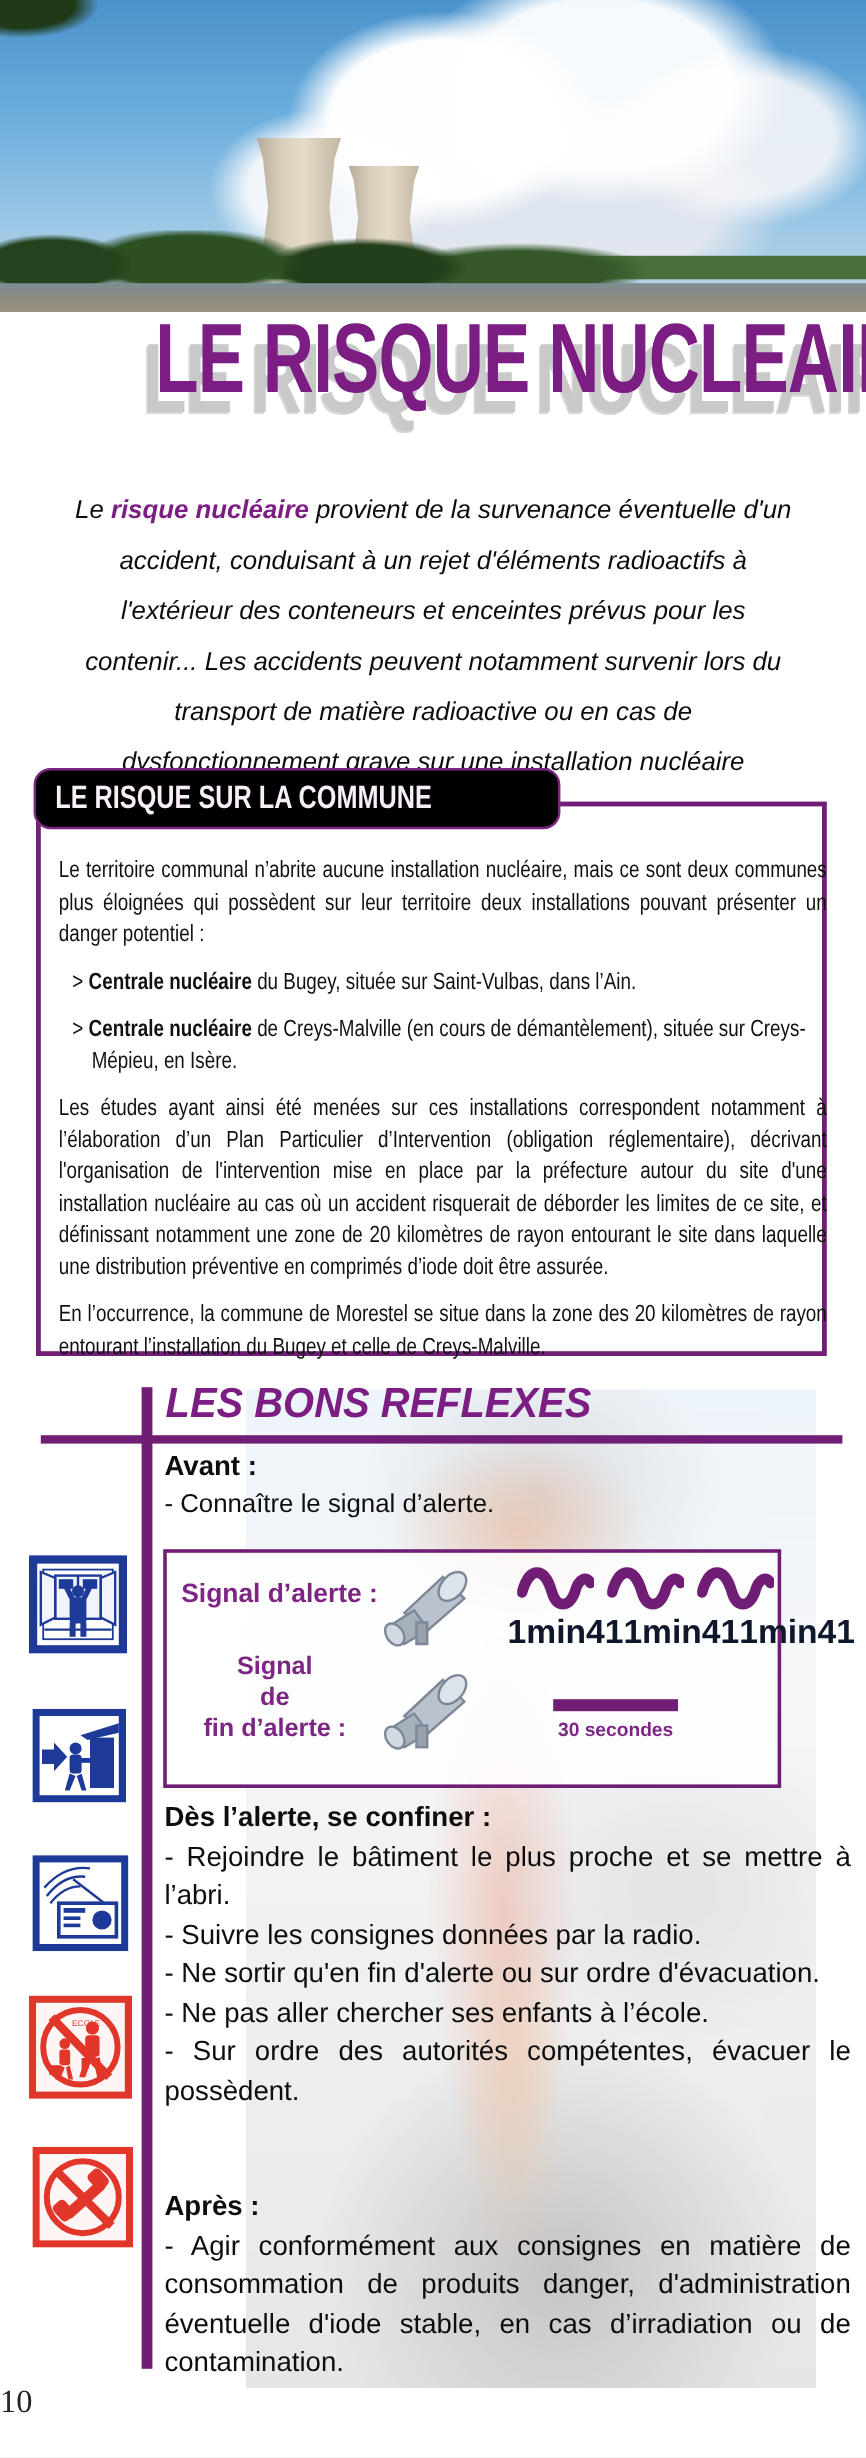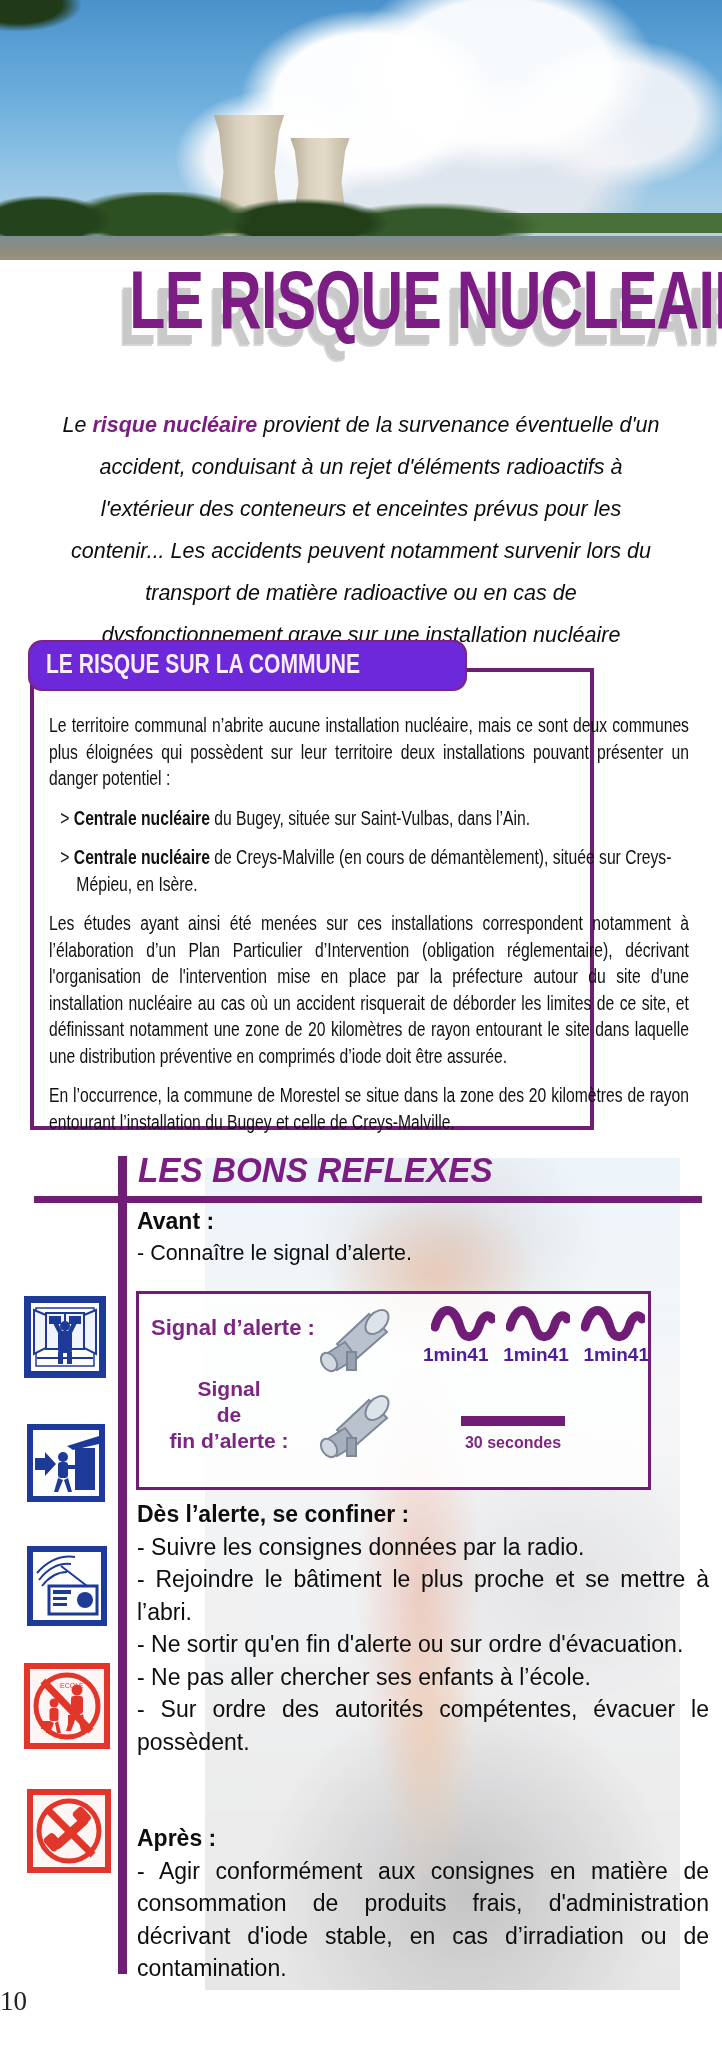--- a/index.html
+++ b/index.html
@@ -37,25 +37,25 @@
   .pageTitle .inner{display:inline-block;transform:scaleX(.72);transform-origin:50% 0;
     font-size:82px;line-height:96px;font-weight:bold;letter-spacing:-1px;color:#7b1d82;
     white-space:nowrap;text-shadow:-14px 16px 0 #c9c9c9,-16px 18px 0 #d6d6d6;}
 
   
   .intro{position:absolute;left:62px;top:382px;width:598px;text-align:center;
          font-style:italic;font-size:21.5px;line-height:42px;color:#0d0d0d;}
   .intro b{color:#7b1d82;}
 
   
-  .communeTab{position:absolute;left:30px;top:642px;z-index:3;background:#6d28d9;
+  .communeTab{position:absolute;left:30px;top:642px;z-index:3;background:#000000;
       border-radius:12px;padding:7px 16px 9px 16px;box-shadow:0 0 0 2px #7d2583;text-align:right;}
   .communeTab .inner{display:inline-block;transform:scaleX(.78);transform-origin:0 50%;
       color:#f8eef8;font-size:27px;font-weight:bold;white-space:nowrap;letter-spacing:0;}
-  .communeBox{position:absolute;left:30px;top:668px;width:564px;height:462px;
+  .communeBox{position:absolute;left:30px;top:668px;width:659px;height:462px;
       border:4px solid #701d75;background:#ffffff;z-index:2;box-sizing:border-box;}
   .communeContent{position:absolute;left:15px;top:40px;width:795px;transform:scaleX(.805);
       transform-origin:0 0;font-size:19.5px;line-height:26.5px;text-align:justify;color:#111;}
   .communeContent p{margin:0 0 13px 0;}
   .bullets{margin:0 0 13px 14px;}
   .bullet{margin:0 0 9px 0;padding-left:20px;text-indent:-20px;text-align:left;}
 
   
   .explosionBg{position:absolute;left:205px;top:1158px;width:475px;height:832px;z-index:0;
     background:
@@ -78,21 +78,21 @@
 
   .signalBox{position:absolute;left:136px;top:1291px;width:515px;height:199px;z-index:2;
       border:3px solid #701d75;background:rgba(255,255,255,.82);box-sizing:border-box;padding-left:44px;}
   .sigLabel{position:absolute;left:12px;top:21px;font-size:22px;font-weight:bold;color:#7d2583;white-space:nowrap;}
   .sigEndLabel{position:absolute;left:10px;top:82px;width:160px;text-align:center;
       font-size:21px;font-weight:bold;color:#7d2583;line-height:26px;}
   .siren1{position:absolute;left:168px;top:6px;}
   .siren2{position:absolute;left:168px;top:92px;}
   .waves{position:absolute;left:292px;top:8px;width:214px;display:flex;justify-content:space-between;}
   .durations{position:absolute;left:284px;top:50px;width:226px;display:flex;justify-content:space-between;
-      font-size:19px;font-weight:bold;color:#4c1d95;}
+      font-size:28px;font-weight:bold;color:#0f172a;}
   .endBar{position:absolute;left:322px;top:122px;width:104px;height:10px;background:#701d75;}
   .endDuration{position:absolute;left:286px;top:140px;width:176px;text-align:center;
       font-size:16px;font-weight:bold;color:#7d2583;}
 
   .confinerBlock{position:absolute;left:137px;top:1498px;width:572px;z-index:2;}
   .confinerBlock .boldLabel{margin:0;}
   .jlist p{font-size:23px;line-height:32.5px;margin:0;text-align:justify;color:#0d0d0d;}
   .apresBlock{position:absolute;left:137px;top:1822px;width:572px;z-index:2;}
 
   
@@ -197,30 +197,30 @@
         </g>
       </svg>
     </span>
 
     <div class="endBar"></div>
     <div class="endDuration">30 secondes</div>
   </div>
 
   <div class="confinerBlock jlist">
     <p class="boldLabel">Dès l’alerte, se confiner :</p>
+    <p>- Rejoindre le bâtiment le plus proche et se mettre à l’abri.</p>
     <p>- Suivre les consignes données par la radio.</p>
-    <p>- Rejoindre le bâtiment le plus proche et se mettre à l’abri.</p>
     <p>- Ne sortir qu'en fin d'alerte ou sur ordre d'évacuation.</p>
     <p>- Ne pas aller chercher ses enfants à l’école.</p>
     <p>- Sur ordre des autorités compétentes, évacuer le possèdent.</p>
   </div>
 
   <div class="apresBlock jlist">
     <p class="boldLabel">Après :</p>
-    <p>- Agir conformément aux consignes en matière de consommation de produits frais, d'administration décrivant d'iode stable, en cas d’irradiation ou de contamination.</p>
+    <p>- Agir conformément aux consignes en matière de consommation de produits danger, d'administration éventuelle d'iode stable, en cas d’irradiation ou de contamination.</p>
   </div>
 
   <span class="picto p1">
     <svg width="82" height="82" viewBox="0 0 82 82">
       <rect x="3.5" y="3.5" width="75" height="75" fill="#ffffff" stroke="#1e3a99" stroke-width="7"></rect>
       <rect x="12" y="12" width="58" height="58" fill="#ffffff" stroke="#1e3a99" stroke-width="1.5"></rect>
       <g stroke="#1e3a99" stroke-width="2" fill="#f2f4fb">
         <rect x="22" y="17" width="38" height="36"></rect>
         <line x1="41" y1="17" x2="41" y2="53"></line>
         <rect x="26" y="21" width="10" height="6" fill="#1e3a99"></rect>

